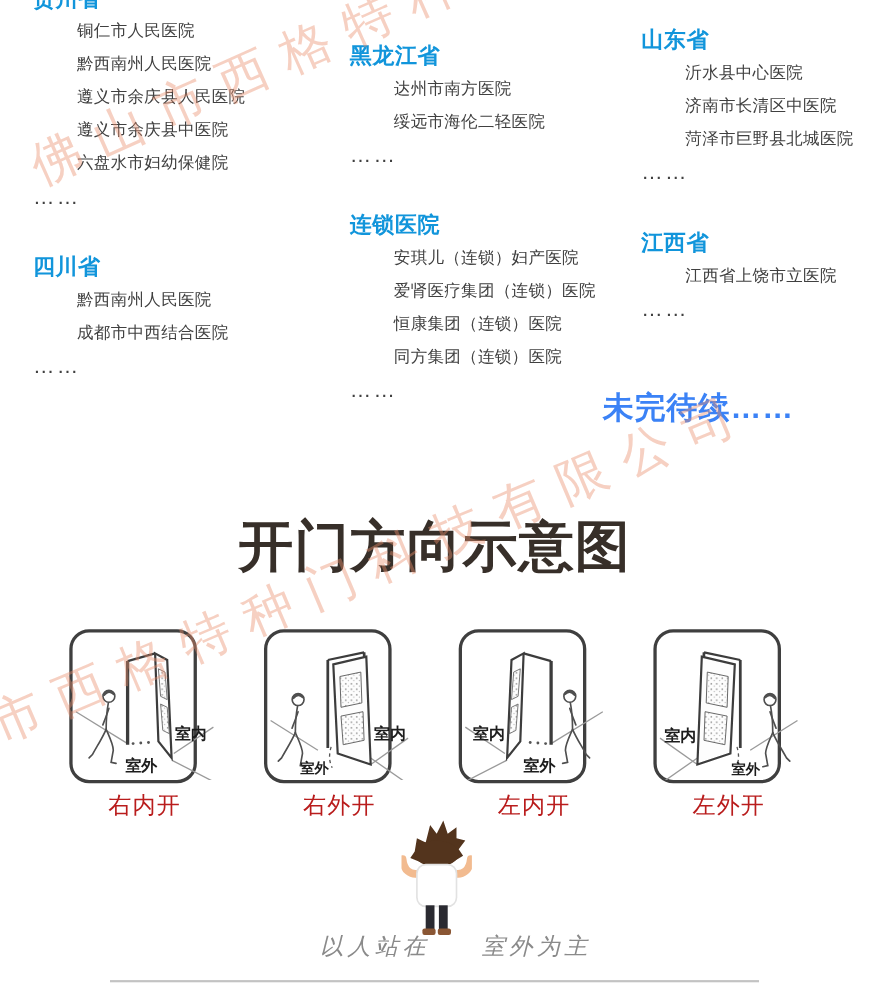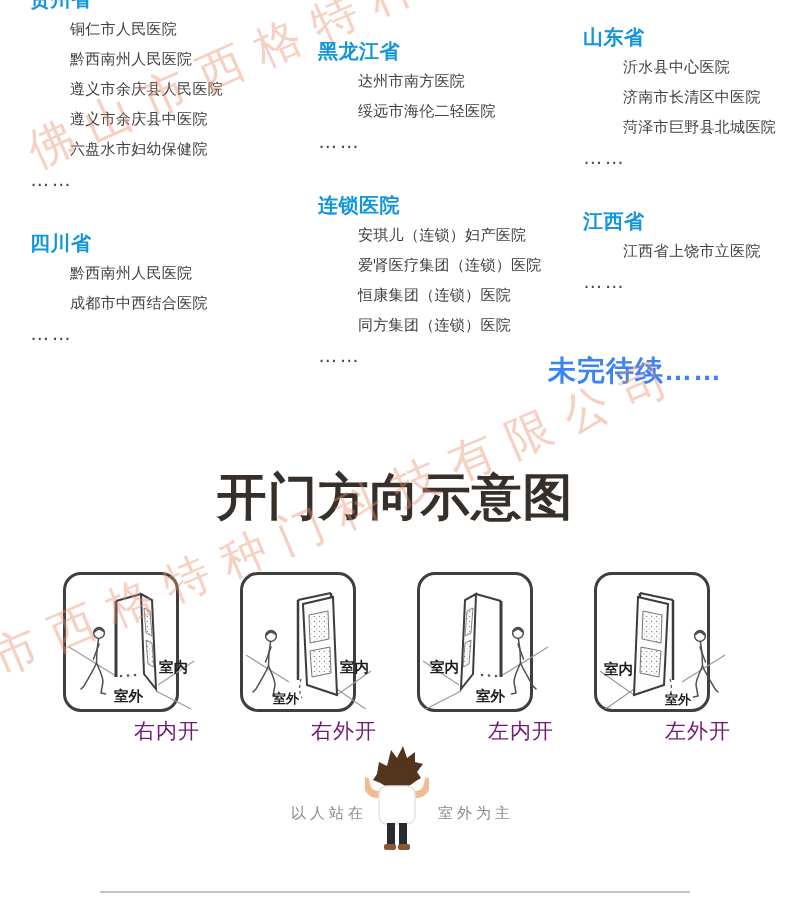--- a/index.html
+++ b/index.html
@@ -21,30 +21,30 @@
   .more{font-size:19.5px;color:#404040;line-height:30px;letter-spacing:2px;}
   .tbc{position:absolute;left:548px;top:352px;font-size:28px;font-weight:700;color:#3b82f6;letter-spacing:1px;}
   
   .main-title{position:absolute;left:0;top:464px;width:790px;text-align:center;
               font-size:50px;font-weight:700;color:#372f29;letter-spacing:1px;}
   
   .diag{position:absolute;top:572px;width:116px;height:140px;border:3px solid #3f3f3f;
         border-radius:18px;background:#fff;box-sizing:border-box;}
   .diag svg{position:absolute;left:0;top:0;width:131px;height:134px;}
   .d1{left:63px;} .d2{left:240px;} .d3{left:417px;} .d4{left:594px;}
-  .diag-label{position:absolute;top:718px;width:137px;text-align:right;font-size:21px;
-              color:#701a75;line-height:30px;letter-spacing:1px;font-family:Liberation Mono, monospace;}
+  .diag-label{position:absolute;top:718px;width:137px;text-align:center;font-size:21px;
+              color:#b91c1c;line-height:30px;letter-spacing:1px;}
   .room{position:absolute;font-family:"Liberation Serif","DejaVu Serif",serif;
         font-weight:700;color:#1c1c1c;font-size:14.5px;white-space:nowrap;}
   .d1 .in{left:93px;top:83px;}  .d1 .out{left:48px;top:112px;}
   .d2 .in{left:97px;top:83px;}  .d2 .out{left:30px;top:115px;font-size:13px;}
   .d3 .in{left:10px;top:83px;}  .d3 .out{left:56px;top:112px;}
   .d4 .in{left:7px;top:85px;}   .d4 .out{left:68px;top:116px;font-size:13px;}
   
-  .caption{position:absolute;top:804px;font-size:15px;color:#8a8a8a;letter-spacing:4px;}
+  .caption{position:absolute;top:846px;font-size:21px;color:#8a8a8a;letter-spacing:4px;font-style:italic;}
   .cap-l{left:291px;} .cap-r{left:438px;text-align:center;}
   .figure{position:absolute;left:365px;top:744px;width:64px;height:106px;}
   .divider{position:absolute;left:100px;top:891px;width:590px;height:2px;background:#c3c3c3;}
   .defs{position:absolute;width:0;height:0;overflow:hidden;}
 </style>
 </head>
 <body>
 
 <div class="page">
 

